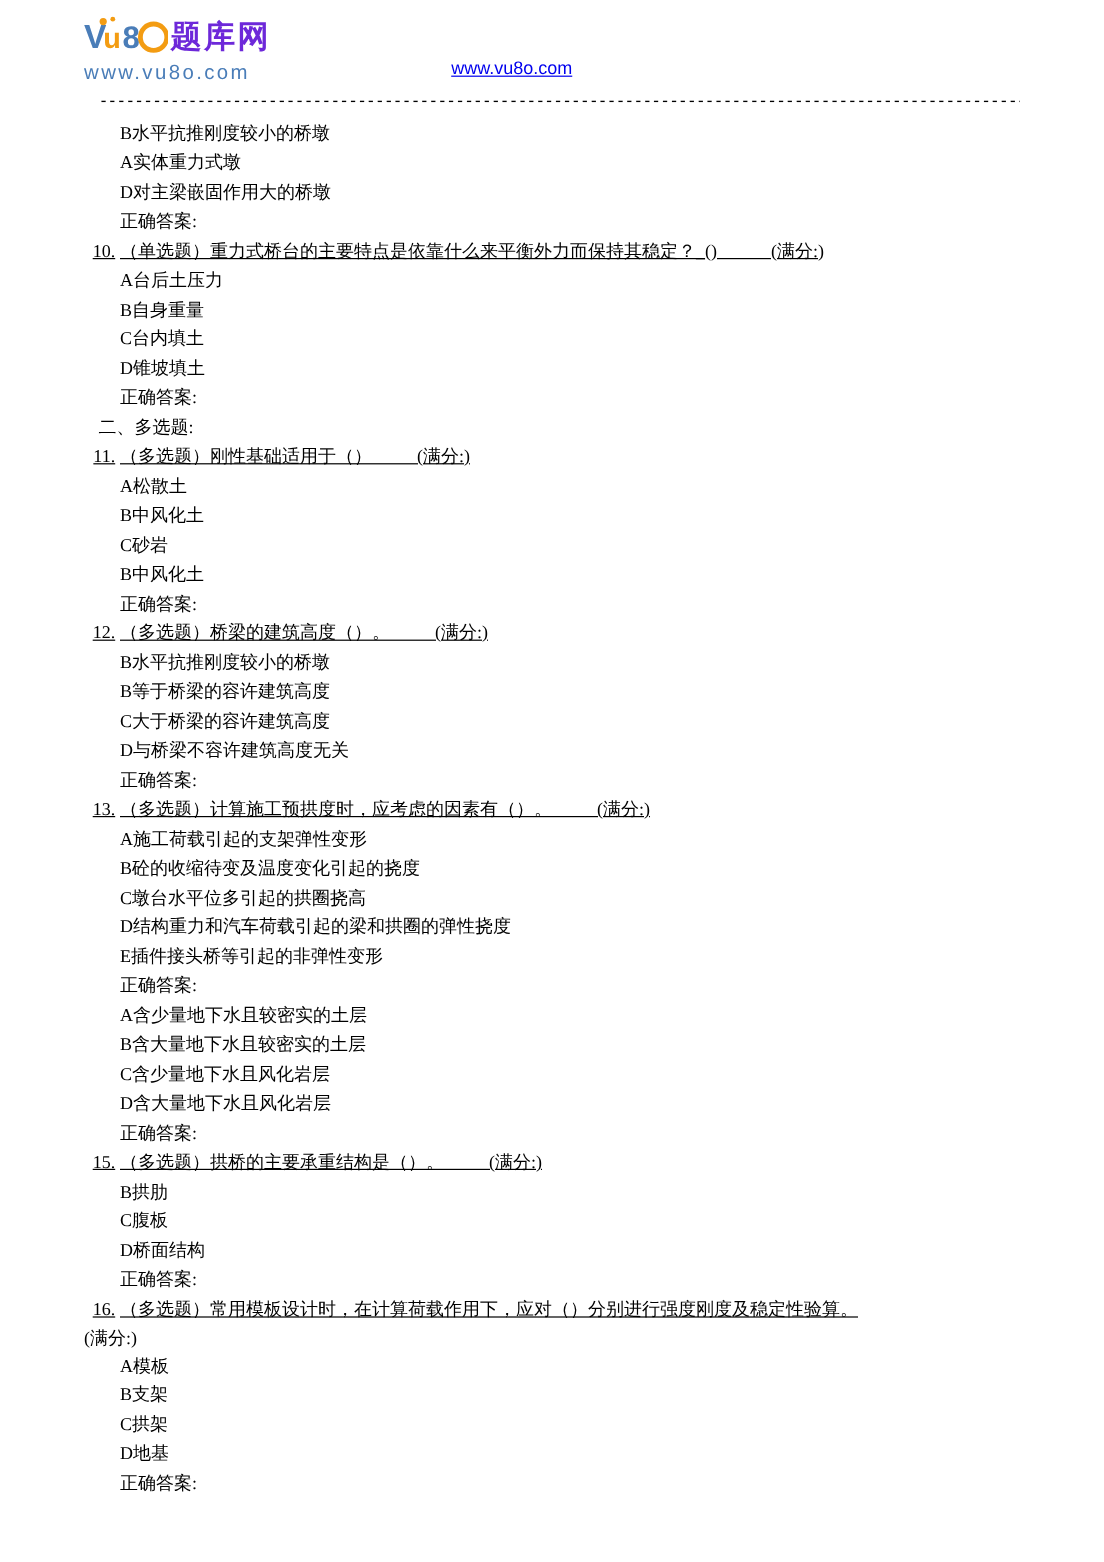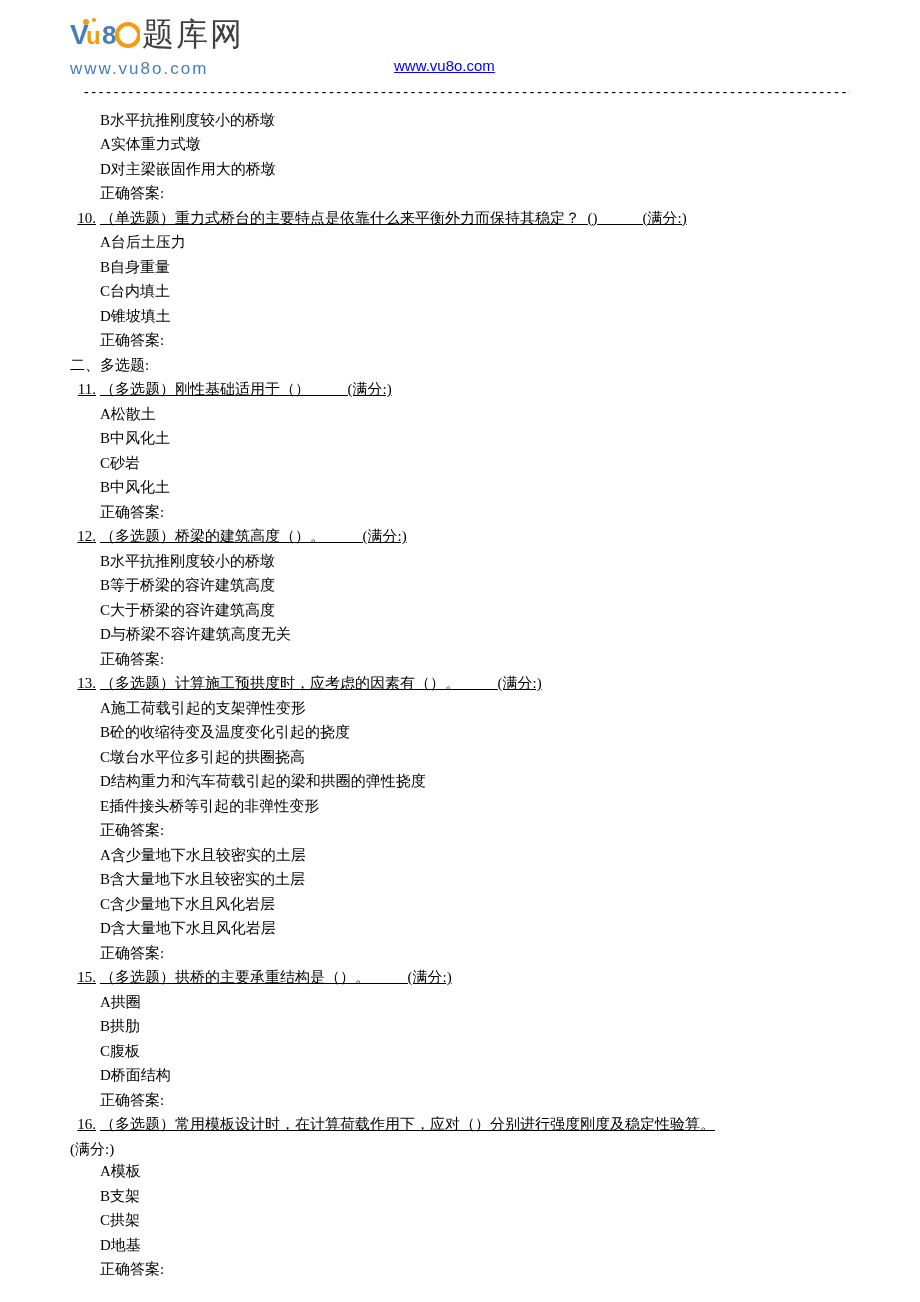--- a/index.html
+++ b/index.html
@@ -29,23 +29,23 @@
       align-items: center;
     }
     .logo-v {
       position: relative;
       display: inline-block;
     }
     .logo-v svg {
       display: block;
     }
     .logo-text-cn {
-      font-size: 32px;
-      font-weight: normal;
-      color: #404040;
+      font-size: 26px;
+      font-weight: bold;
+      color: #6d28d9;
       letter-spacing: 2px;
       margin-left: 2px;
     }
     .logo-url {
       color: #4a7db8;
       font-size: 17px;
       letter-spacing: 2px;
       font-family: Arial, sans-serif;
       margin-top: -2px;
     }
@@ -86,21 +86,21 @@
       text-decoration: underline;
     }
     .question-text {
       flex: 1;
       text-decoration: underline;
     }
     .score {
       white-space: pre;
     }
     .section-header {
-      margin: 2px 0;
+      margin: 2px 12px;
       font-family: Liberation Serif, serif;
     }
   </style>
 </head>
 <body>
 
 <div class="header">
   <div class="logo">
     <div class="logo-top">
       <span class="logo-v">
@@ -172,21 +172,20 @@
       <div class="answer">正确答案:</div>
       <div class="option">A含少量地下水且较密实的土层</div>
       <div class="option">B含大量地下水且较密实的土层</div>
       <div class="option">C含少量地下水且风化岩层</div>
       <div class="option">D含大量地下水且风化岩层</div>
       <div class="answer">正确答案:</div>
       <div class="question">
         <span class="question-num">15.</span>
         <span class="question-text">（多选题）拱桥的主要承重结构是（）。<span class="score">          (满分:)</span></span>
       </div>
-      <div class="option">A拱圈</div>
       <div class="option">B拱肋</div>
       <div class="option">C腹板</div>
       <div class="option">D桥面结构</div>
       <div class="answer">正确答案:</div>
       <div class="question">
         <span class="question-num">16.</span>
         <span class="question-text">（多选题）常用模板设计时，在计算荷载作用下，应对（）分别进行强度刚度及稳定性验算。</span>
       </div>
       <div>(满分:)</div>
       <div class="option">A模板</div>

